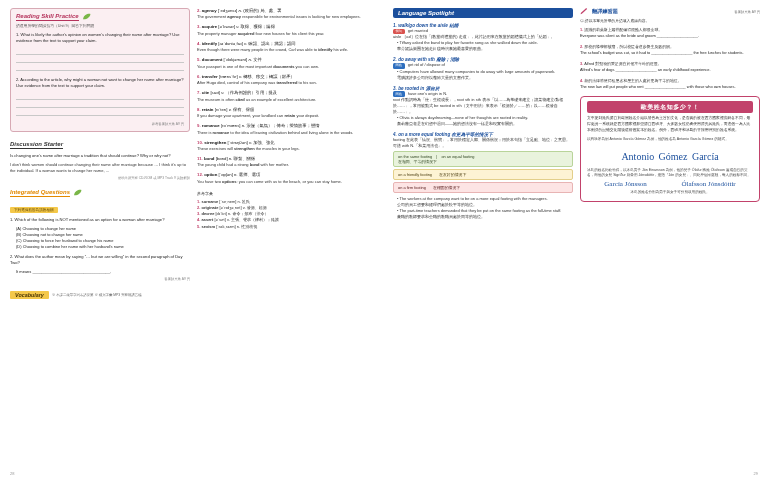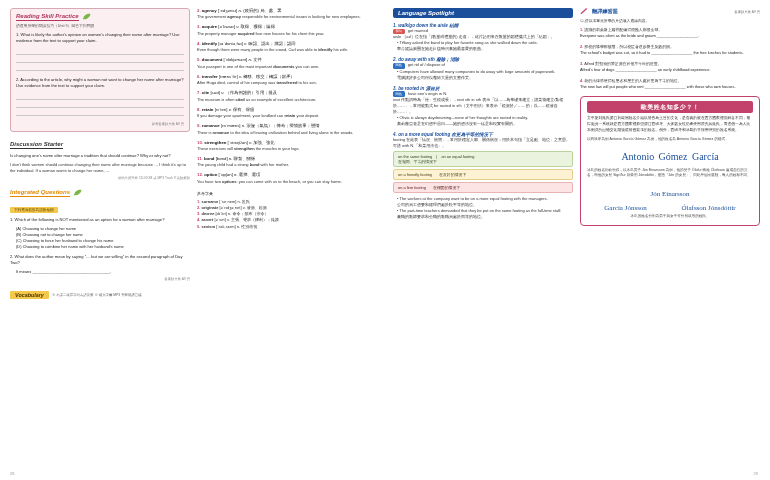--- a/index.html
+++ b/index.html
@@ -481,23 +481,20 @@
           <div class="micro" style="margin-top:3px">以西班牙為例 Antonio García Gómez 為例，他的姓名為 Antonio García Gómez 的格式。</div>
 
           <div class="name-card">
             <span class="name-es">Antonio</span>
             <span class="name-es u">Gómez</span>
             <span class="name-es u">García</span>
           </div>
 
           <div class="micro">冰島的姓名比較特殊，以冰島男子 Jón Einarsson 為例，他的兒子 Ólafur 將姓 Ólafsson 當成自己的父名，而他的女兒 Sigríður 則會用 Jónsdóttir，意指「Jón 的女兒」。因此整個家庭裡，每人的姓都不同。</div>
 
-          <div class="name-card">
-            <span class="name-is u">Jón Einarsson</span>
-          </div>
           <div class="name-pair">
             <span class="name-is u">García Jónsson</span>
             <span class="name-is u">Ólafsson Jónsdóttir</span>
           </div>
           <div class="micro" style="text-align:center;margin-top:2px">冰島的姓名分別為男子與女子可分別取用的姓氏。</div>
         </div>
 
       </div>
     </div>
     <div class="folio folio-r">29</div>

